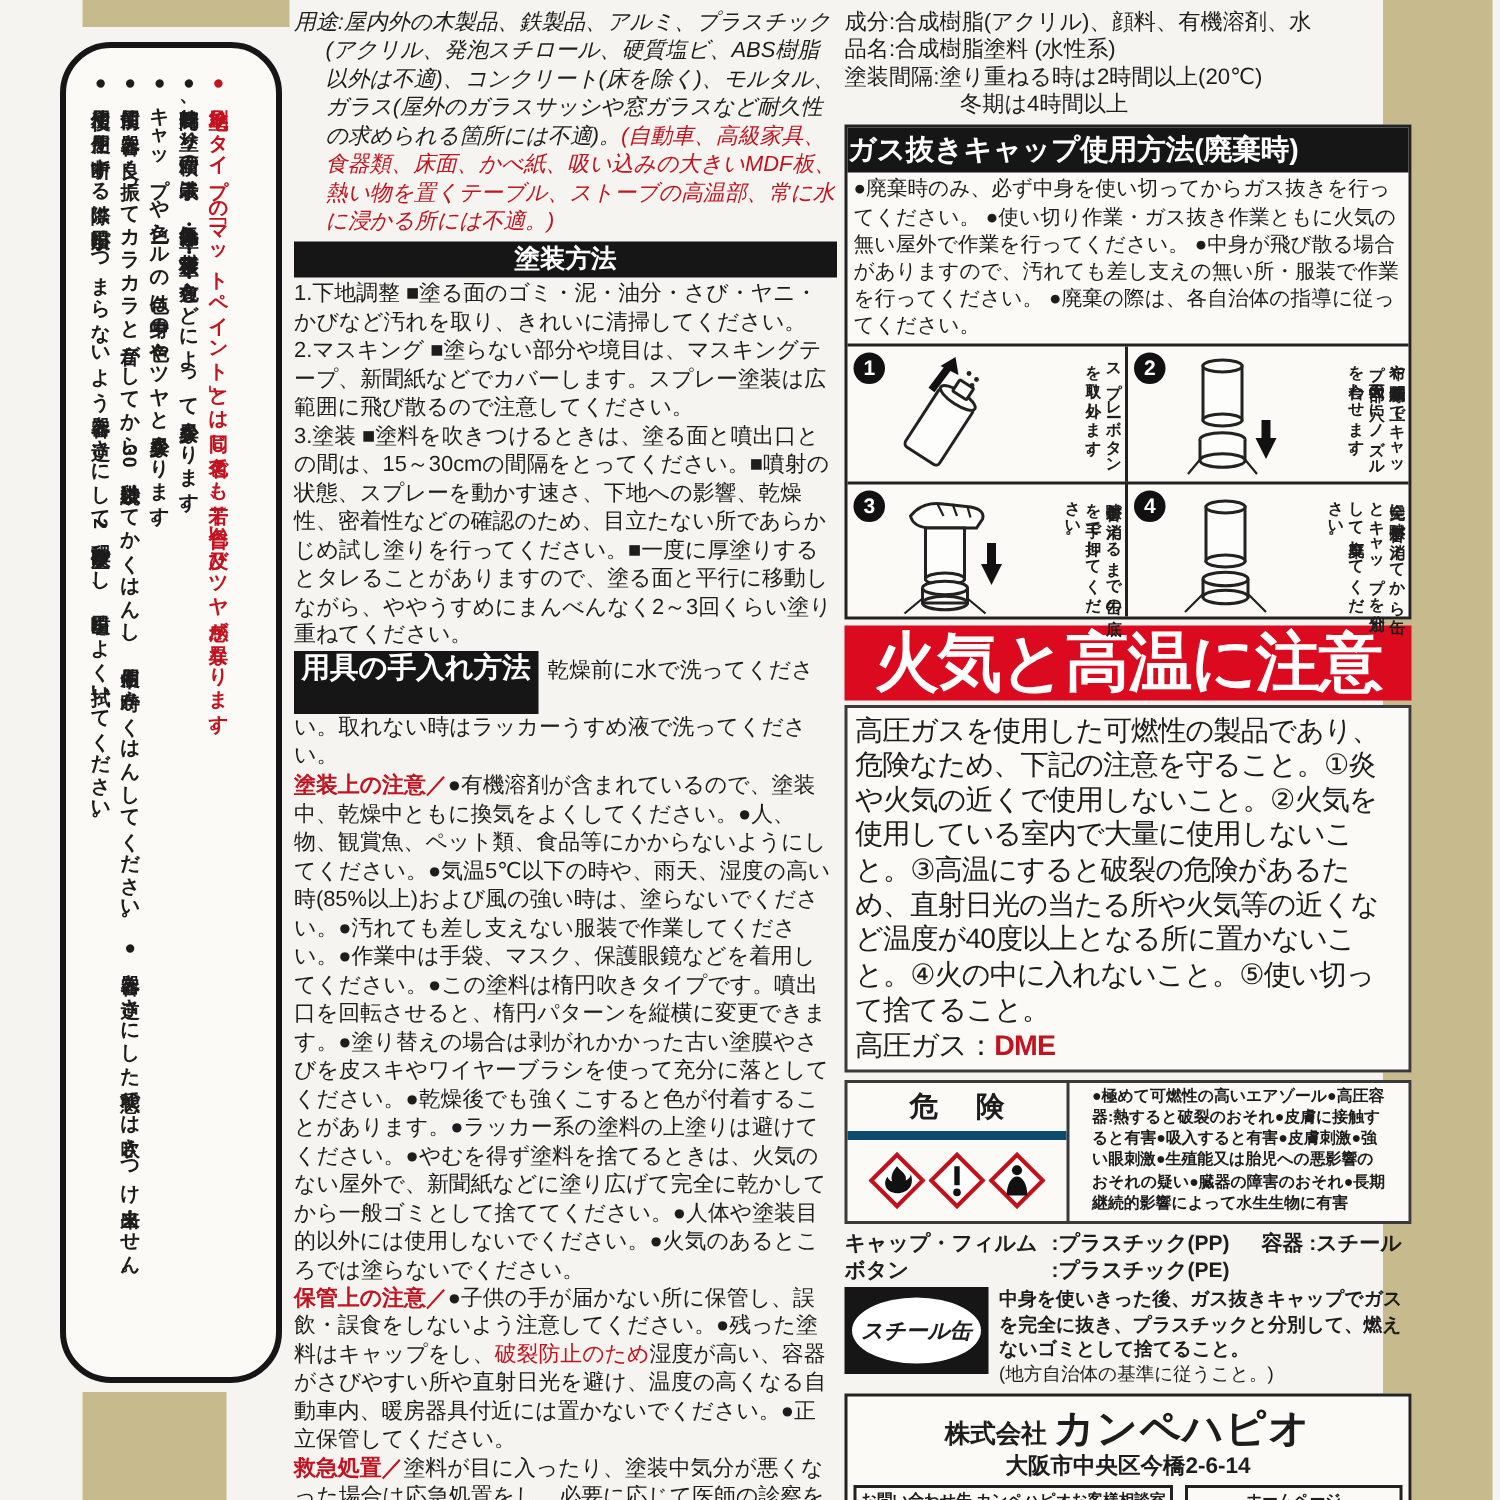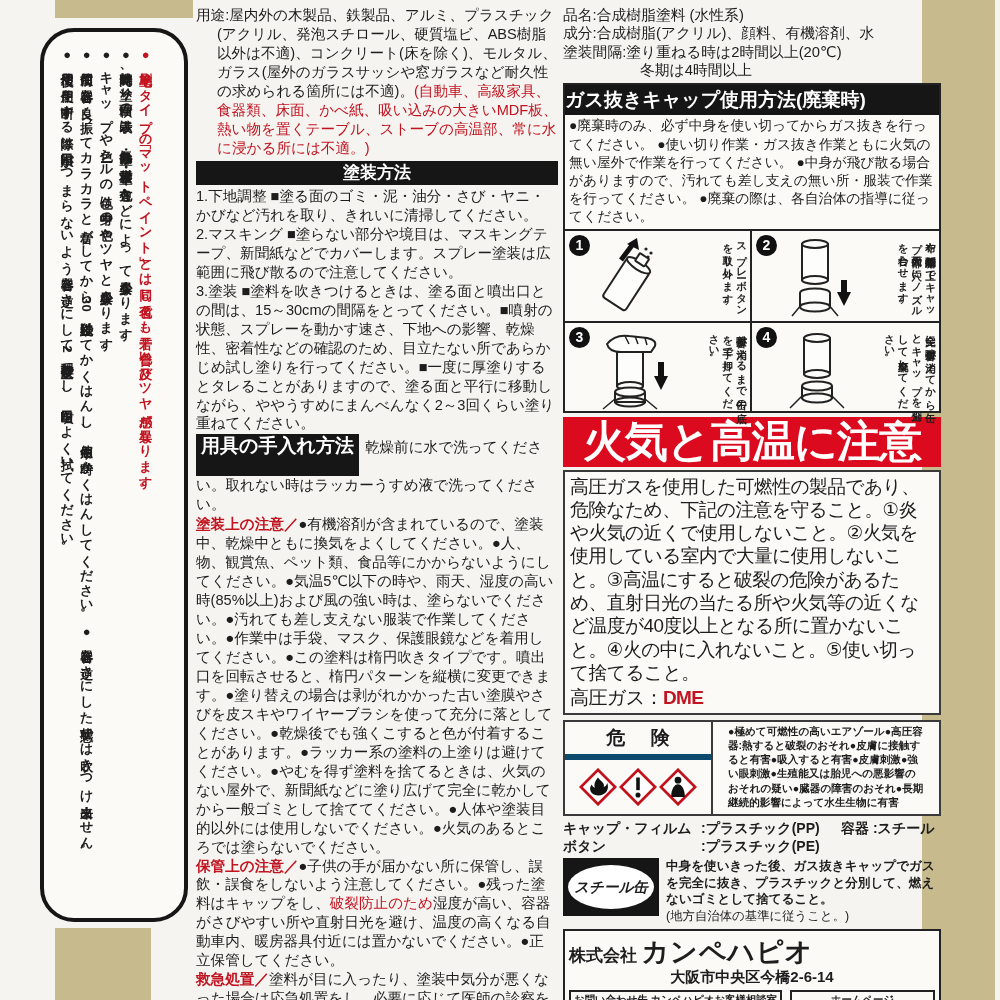--- a/index.html
+++ b/index.html
@@ -16,21 +16,21 @@
   
   .left-box { position:absolute; left:40px; top:28px; width:148px; height:894px;
     background:#fbfaf7; border:4px solid #161616; border-radius:34px; padding:15px 11px; }
   .vtext { height:100%; writing-mode:vertical-rl; font-size:13px; font-weight:bold;
     line-height:1.28; letter-spacing:.5px; }
   .vtext p { margin:0; margin-block-end:3px; }
   .vtext p.red { color:#c21320; }
 
   
   .mid-col { position:absolute; left:196px; top:6px; width:362px; font-size:14.6px; line-height:1.3; }
-  .usage { padding-left:21px; text-indent:-21px; }
+  .usage { padding-left:21px; text-indent:-21px;font-style:italic; }
   .red-t { color:#c21320; }
   .bar { background:#161616; color:#fff; text-align:center; font-weight:bold;
     font-size:17px; padding:1px 0; margin:3px 0 2px 0; }
   .bar.red { background:#cf1126; }
   .steps p { margin:0; }
   .tools { margin:1px 0; }
   .inline-label { display:inline-block; background:#161616; color:#fff; font-weight:bold;
     font-size:19px; padding:0 5px 17px 5px; margin-right:6px; }
   .lead { color:#c21320; font-weight:bold; }
 
@@ -78,21 +78,21 @@
   .steel { display:flex; gap:7px; margin-top:3px; align-items:flex-start; }
   .steel-mark { flex:none; width:96px; height:58px; background:#161616;
     display:flex; align-items:center; justify-content:center; }
   .steel-ellipse { width:86px; height:44px; background:#fff; border-radius:50%;
     display:flex; align-items:center; justify-content:center;
     font-size:14.5px; font-weight:bold; font-style:italic; }
   .steel-text { font-size:12.6px; font-weight:bold; line-height:1.32; }
   .steel-note { font-weight:normal; font-size:12.4px; }
 
   .company-box { border:2px solid #222; margin-top:5px; padding:3px 4px; background:#fbfaf7; }
-  .company-name { text-align:left; }
+  .company-name { text-align:center; }
   .company-prefix { font-size:17px; font-weight:bold; }
   .company-brand { font-size:27px; font-weight:bold; letter-spacing:1px; }
   .company-address { text-align:center; font-size:15px; font-weight:bold; margin-top:-2px; }
   .contact-row { display:flex; gap:8px; margin-top:3px; }
   .pill { border:2px solid #222; font-size:10.4px; font-weight:bold; text-align:center;
     padding:1px 3px; white-space:nowrap; }
   .pill.wide { flex:1.35; }
   .pill.narrow { flex:1; }
 </style>
 </head>
@@ -137,22 +137,22 @@
       <span class="lead">保管上の注意／</span><span>●子供の手が届かない所に保管し、誤飲・誤食をしないよう注意してください。●残った塗料はキャップをし、</span><span class="red-t">破裂防止のため</span><span>湿度が高い、容器がさびやすい所や直射日光を避け、温度の高くなる自動車内、暖房器具付近には置かないでください。●正立保管してください。</span>
     </p>
     <p>
       <span class="lead">救急処置／</span><span>塗料が目に入ったり、塗装中気分が悪くなった場合は応急処置をし、必要に応じて医師の診察を受けてください。</span>
     </p>
 
   </div>
 
   <div class="right-col">
     <div class="specs">
+      <p>成分:合成樹脂(アクリル)、顔料、有機溶剤、水</p>
       <p>品名:合成樹脂塗料 (水性系)</p>
-      <p>成分:合成樹脂(アクリル)、顔料、有機溶剤、水</p>
       <p>塗装間隔:塗り重ねる時は2時間以上(20℃)</p>
       <p class="indent">冬期は4時間以上</p>
     </div>
 
     <div class="gas-outer">
       <div class="gas-header">ガス抜きキャップ使用方法(廃棄時)</div>
       <div class="gas-text">●廃棄時のみ、必ず中身を使い切ってからガス抜きを行ってください。 ●使い切り作業・ガス抜き作業ともに火気の無い屋外で作業を行ってください。 ●中身が飛び散る場合がありますので、汚れても差し支えの無い所・服装で作業を行ってください。 ●廃棄の際は、各自治体の指導に従ってください。</div>
       <div class="gas-grid">
 
         <div class="cell">

